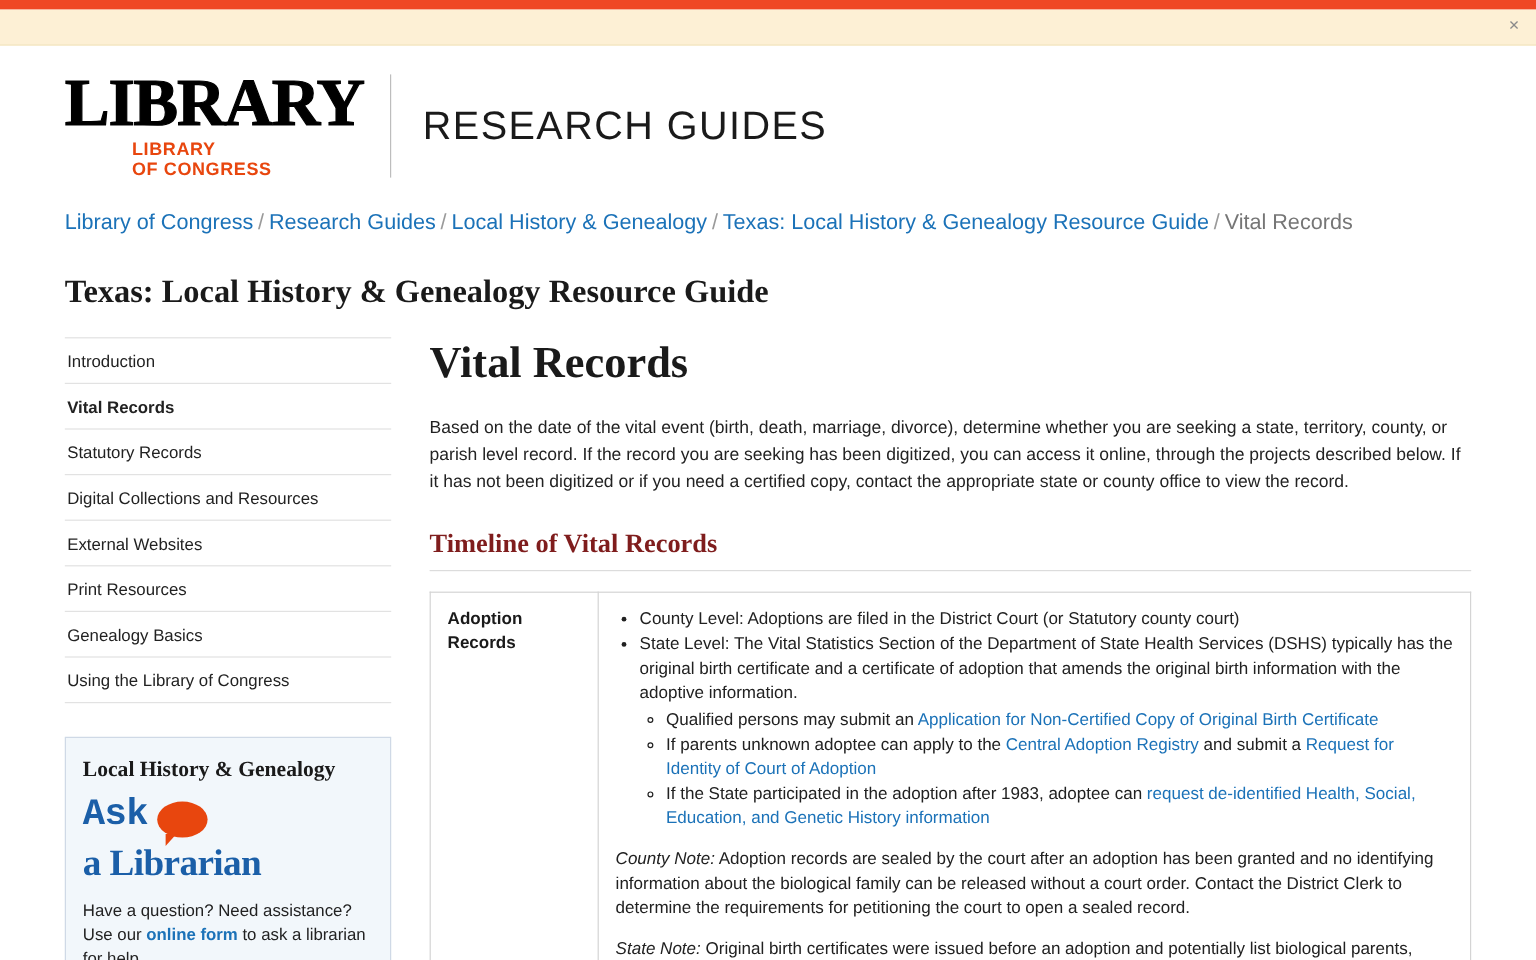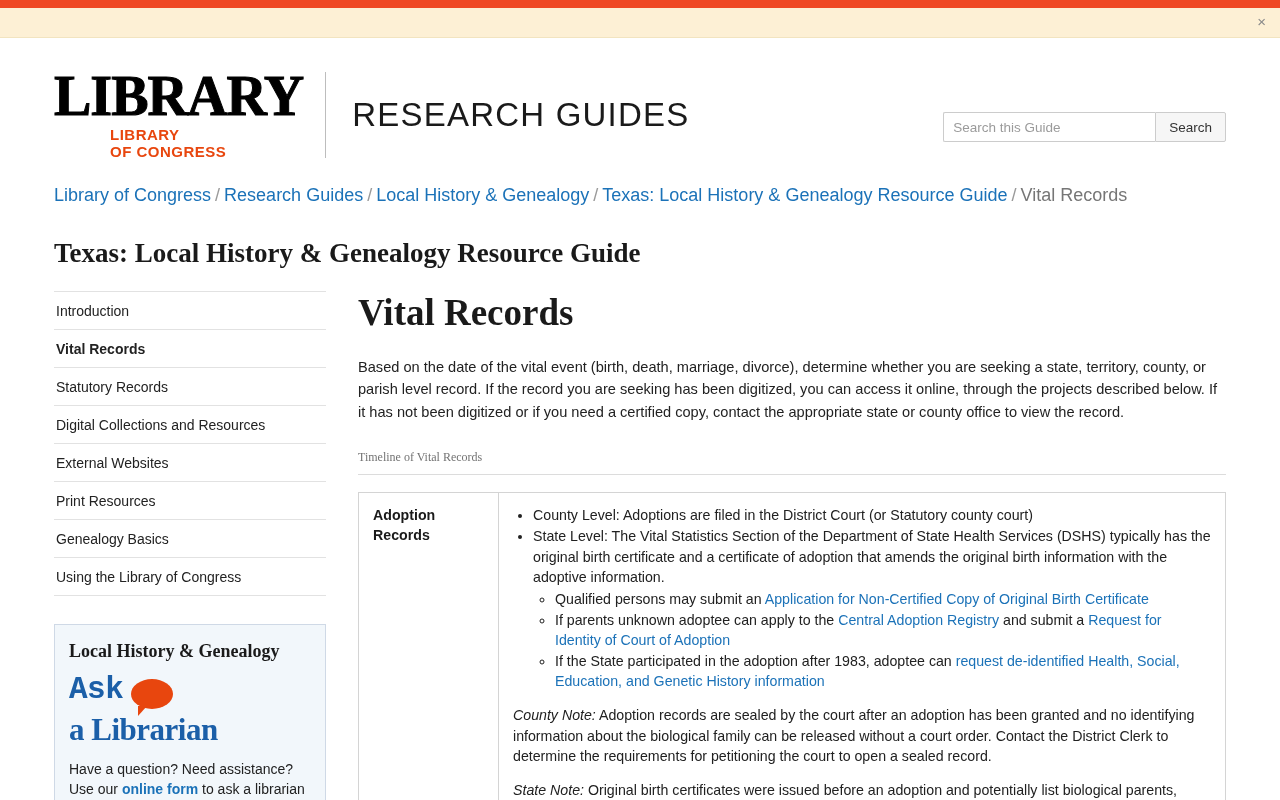--- a/index.html
+++ b/index.html
@@ -31,21 +31,21 @@
     color: #8a8a8a;
     line-height: 1;
     cursor: pointer;
   }
   .page {
     width: 1280px;
     padding: 0 54px;
   }
   header.masthead {
     display: flex;
-    padding-top: 32px;
+    padding-top: 22px;
     padding-bottom: 10px;
     position: relative;
   }
   .logo-block {
     display: flex;
     align-items: center;
   }
   .logo-main {
     display: flex;
     flex-direction: column;
@@ -218,24 +218,24 @@
     color: #1a1a1a;
   }
   p.intro {
     font-size: 14.6px;
     line-height: 1.55;
     margin: 0 0 26px 0;
     color: #222;
   }
   h3.section-title {
     font-family: "Liberation Serif", serif;
-    font-size: 12px;
-    font-weight: normal;
+    font-size: 22px;
+    font-weight: bold;
     margin: 0 0 8px 0;
-    color: #737373;
+    color: #7f1d1d;
     padding-bottom: 9px;
     border-bottom: 1px solid #dcdcdc;
   }
   table.timeline {
     width: 100%;
     border-collapse: collapse;
     margin-top: 17px;
     font-size: 14.2px;
   }
   table.timeline td {
@@ -270,24 +270,20 @@
     <div class="logo-block">
       <div class="logo-main">
         <div class="logo-library">LIBRARY</div>
         <div class="logo-sub">
           <span>LIBRARY</span><br>
           <span>OF CONGRESS</span>
         </div>
       </div>
       <div class="logo-divider"></div>
       <div class="logo-rg">RESEARCH GUIDES</div>
-    </div>
-    <div class="search-wrap">
-      <input class="search-input" type="text" placeholder="Search this Guide" style="">
-      <button class="search-btn">Search</button>
     </div>
   </header>
 
   <nav class="breadcrumb">
     <a href="#">Library of Congress</a><span class="sep">/</span><a href="#">Research Guides</a><span class="sep">/</span><a href="#">Local History &amp; Genealogy</a><span class="sep">/</span><a href="#">Texas: Local History &amp; Genealogy Resource Guide</a><span class="sep">/</span><span>Vital Records</span>
   </nav>
 
   <h1 class="guide-title">Texas: Local History &amp; Genealogy Resource Guide</h1>
 
   <div class="columns">

